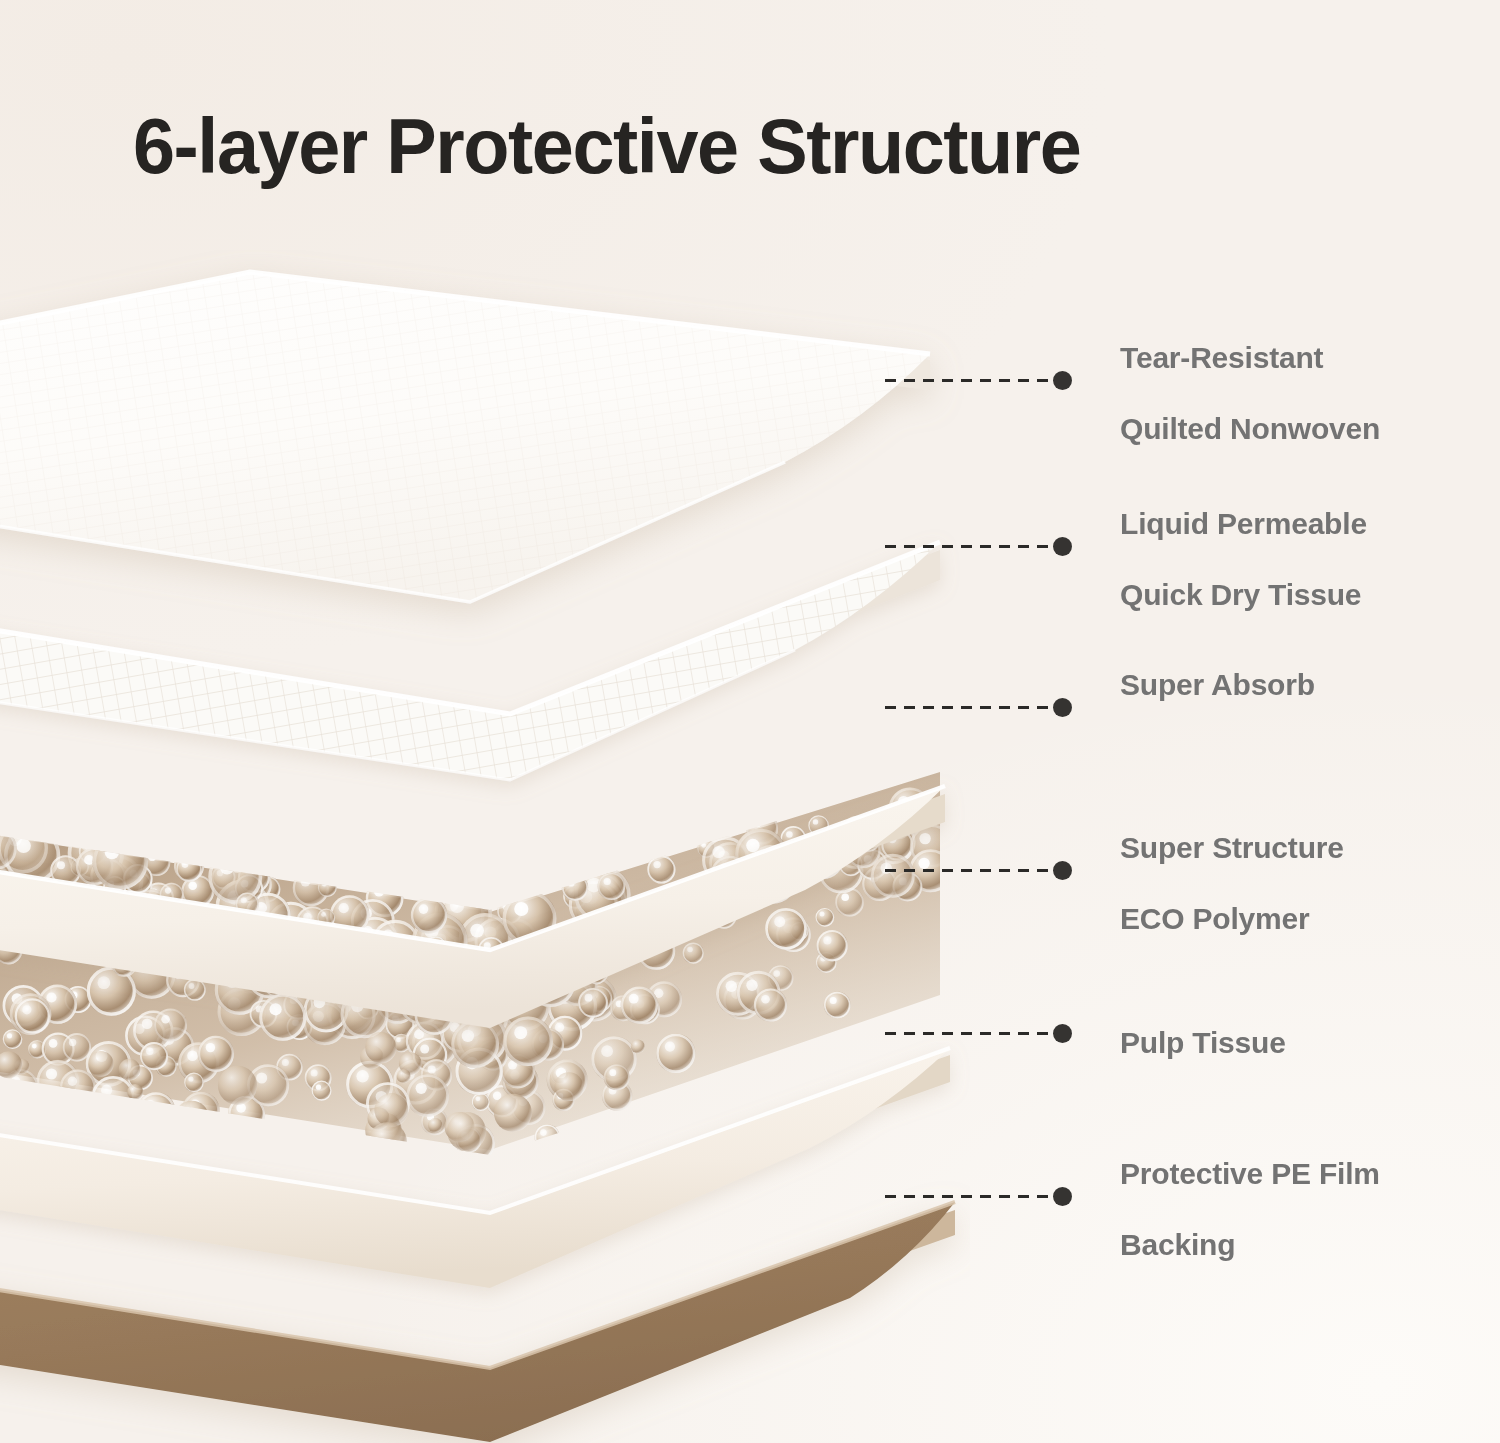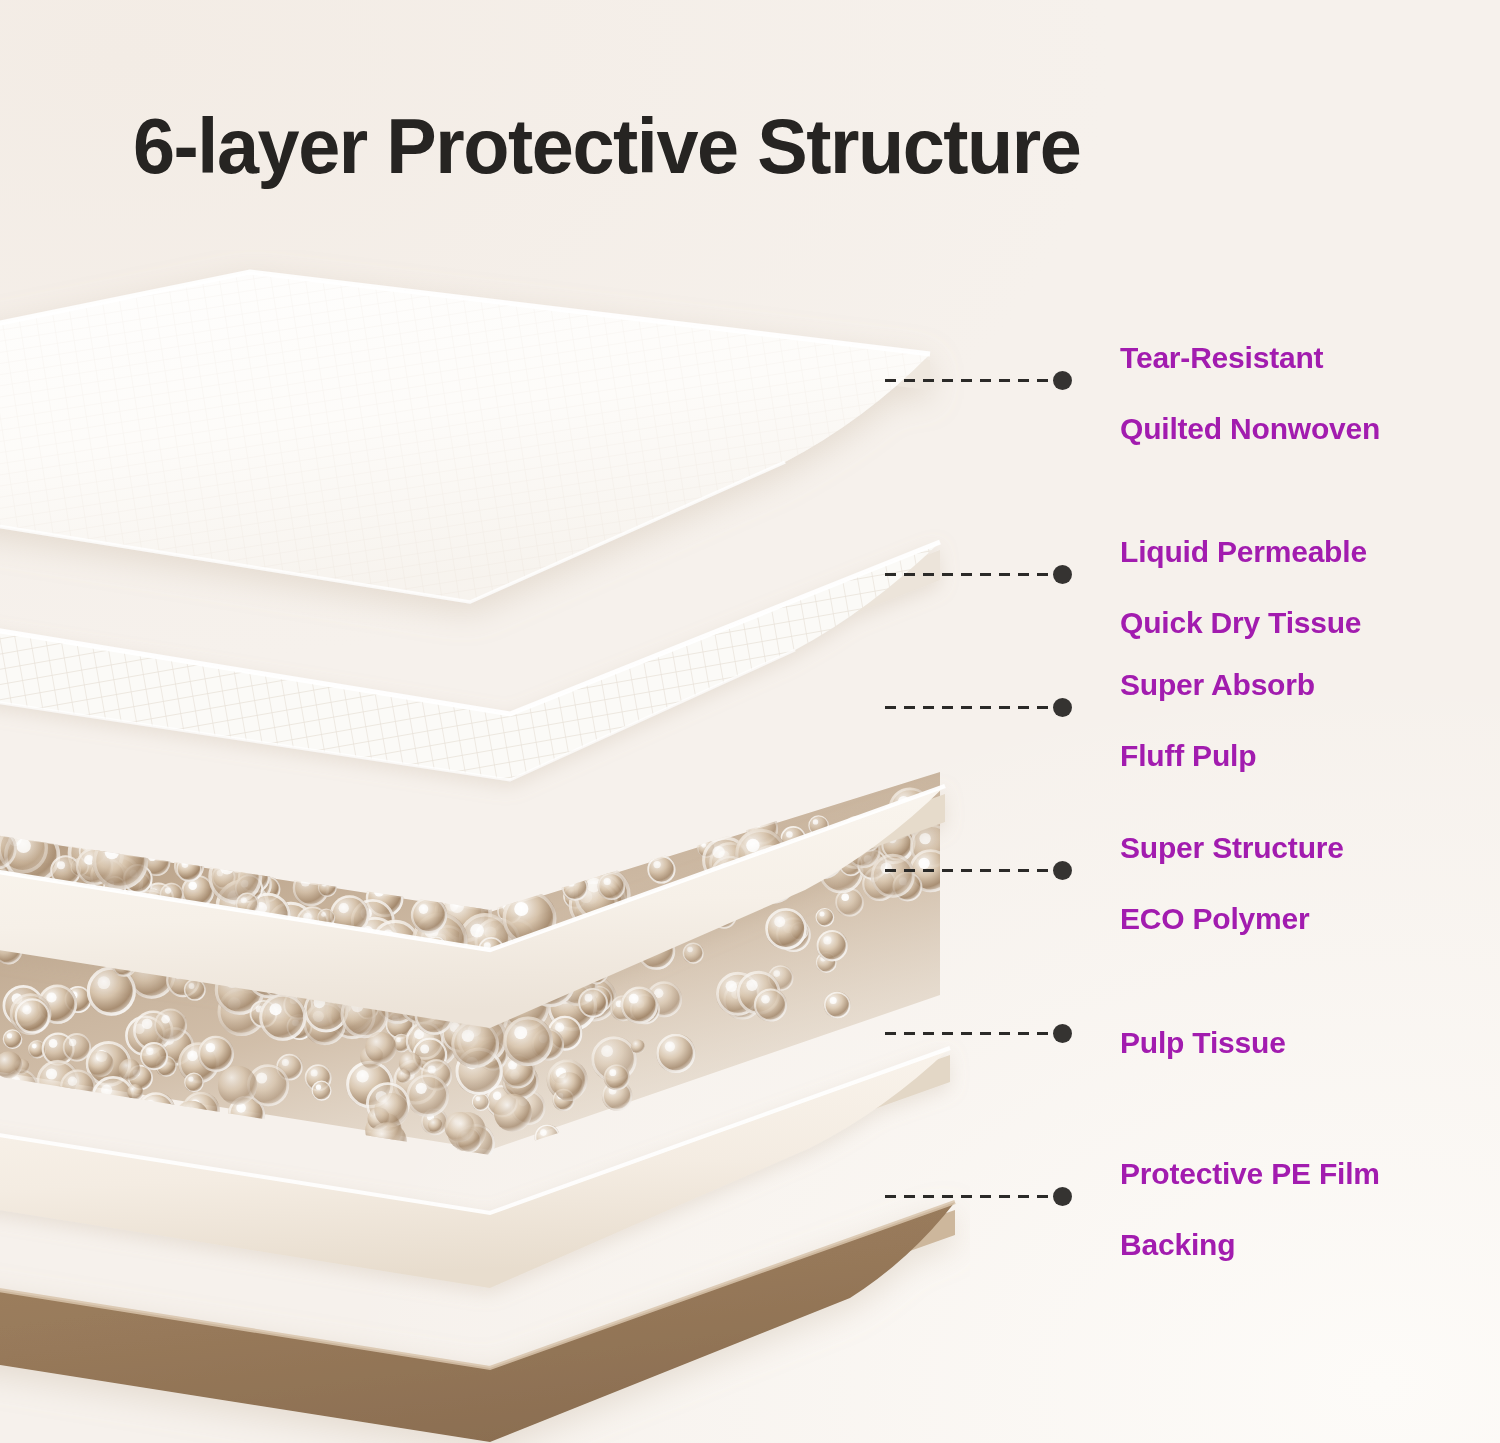--- a/index.html
+++ b/index.html
@@ -66,21 +66,21 @@
     background:#353331;
   }
   .label{
     position:absolute;
     left:1120px;
     top:-41px;
     width:370px;
     font-size:30px;
     line-height:38.5px;
     font-weight:bold;
-    color:#a21caf;
+    color:#737373;
     letter-spacing:-0.2px;
   }
   .label .l2{ display:block;margin-top:32px; }
 </style>
 </head>
 <body>
 
 <div id="stage">
 
   <div class="bg-wash"></div>
@@ -1222,29 +1222,29 @@
       </g>
     </svg>
   </div>
 
   <div class="callouts">
       <div class="callout" style="top: 380px;">
         <div class="lead"></div>
         <div class="dot"></div>
         <div class="label"><span class="l1">Tear-Resistant</span><span class="l2">Quilted Nonwoven</span></div>
       </div>
-      <div class="callout" style="top: 574px;">
+      <div class="callout" style="top: 546px;">
         <div class="lead"></div>
         <div class="dot"></div>
         <div class="label"><span class="l1">Liquid Permeable</span><span class="l2">Quick Dry Tissue</span></div>
       </div>
       <div class="callout" style="top: 707px;">
         <div class="lead"></div>
         <div class="dot"></div>
-        <div class="label"><span class="l1">Super Absorb</span><span class="l2">Fluff Pulp</span></div>
+        <div class="label"><span class="l1">Super Absorb</span></div>
       </div>
       <div class="callout" style="top: 870px;">
         <div class="lead"></div>
         <div class="dot"></div>
         <div class="label"><span class="l1">Super Structure</span><span class="l2">ECO Polymer</span></div>
       </div>
       <div class="callout" style="top: 1033px;">
         <div class="lead"></div>
         <div class="dot"></div>
         <div class="label"><span class="l2">Pulp Tissue</span></div>

